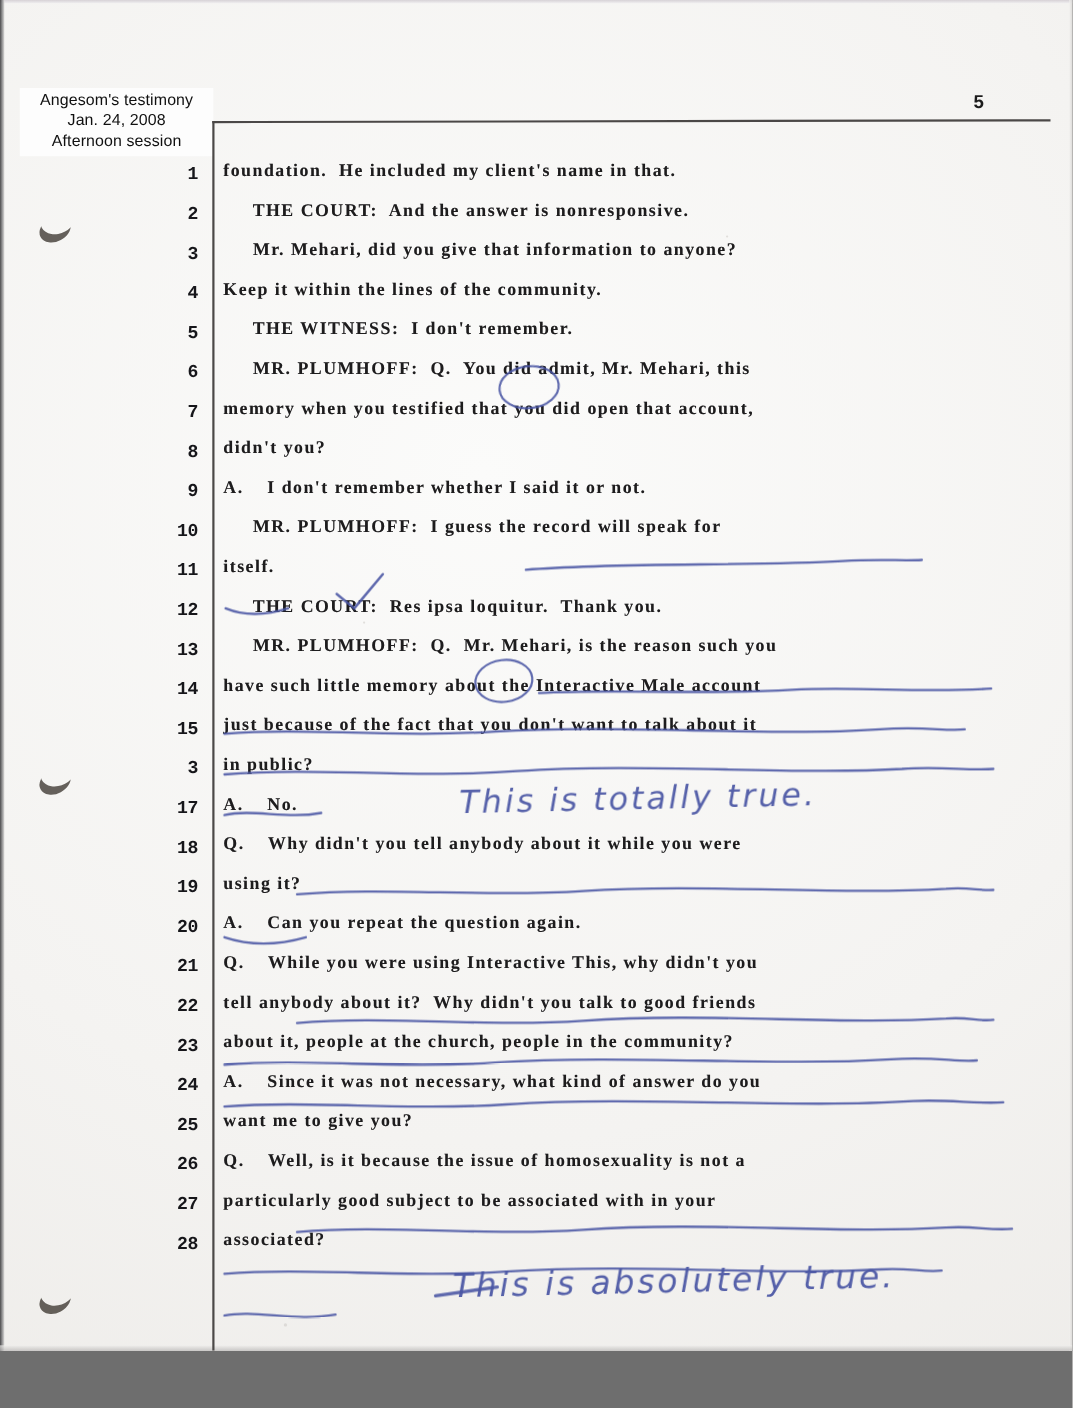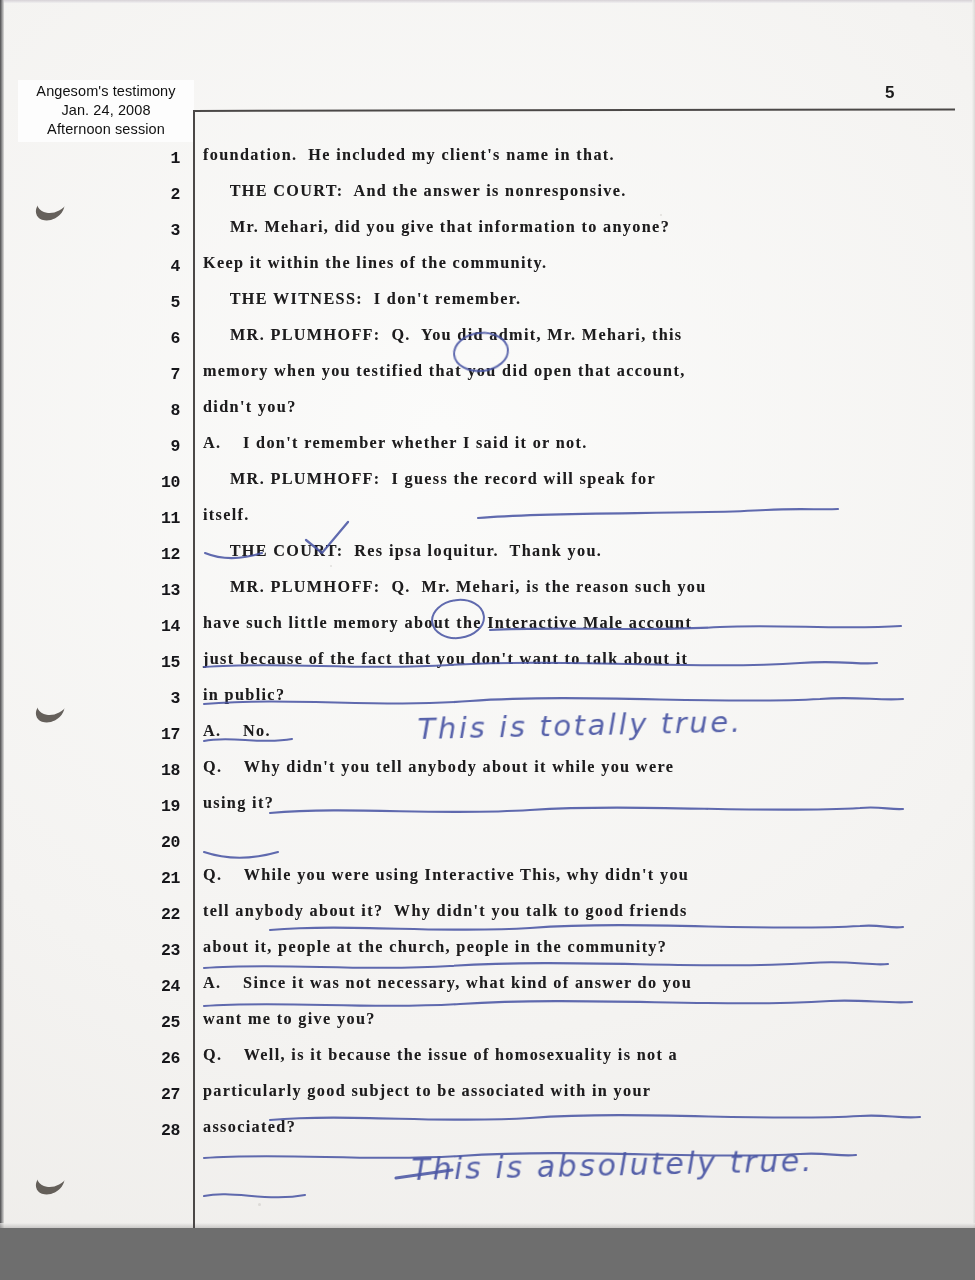--- a/index.html
+++ b/index.html
@@ -304,20 +304,21 @@
       <div class="tline">
         <div class="lineno">18</div>
         <div class="ltext">Q.    Why didn't you tell anybody about it while you were</div>
       </div>
       <div class="tline">
         <div class="lineno">19</div>
         <div class="ltext">using it?</div>
       </div>
       <div class="tline">
         <div class="lineno">20</div>
+        <div class="ltext">A.    Can you repeat the question again.</div>
       </div>
       <div class="tline">
         <div class="lineno">21</div>
         <div class="ltext">Q.    While you were using Interactive This, why didn't you</div>
       </div>
       <div class="tline">
         <div class="lineno">22</div>
         <div class="ltext">tell anybody about it?  Why didn't you talk to good friends</div>
       </div>
       <div class="tline">

